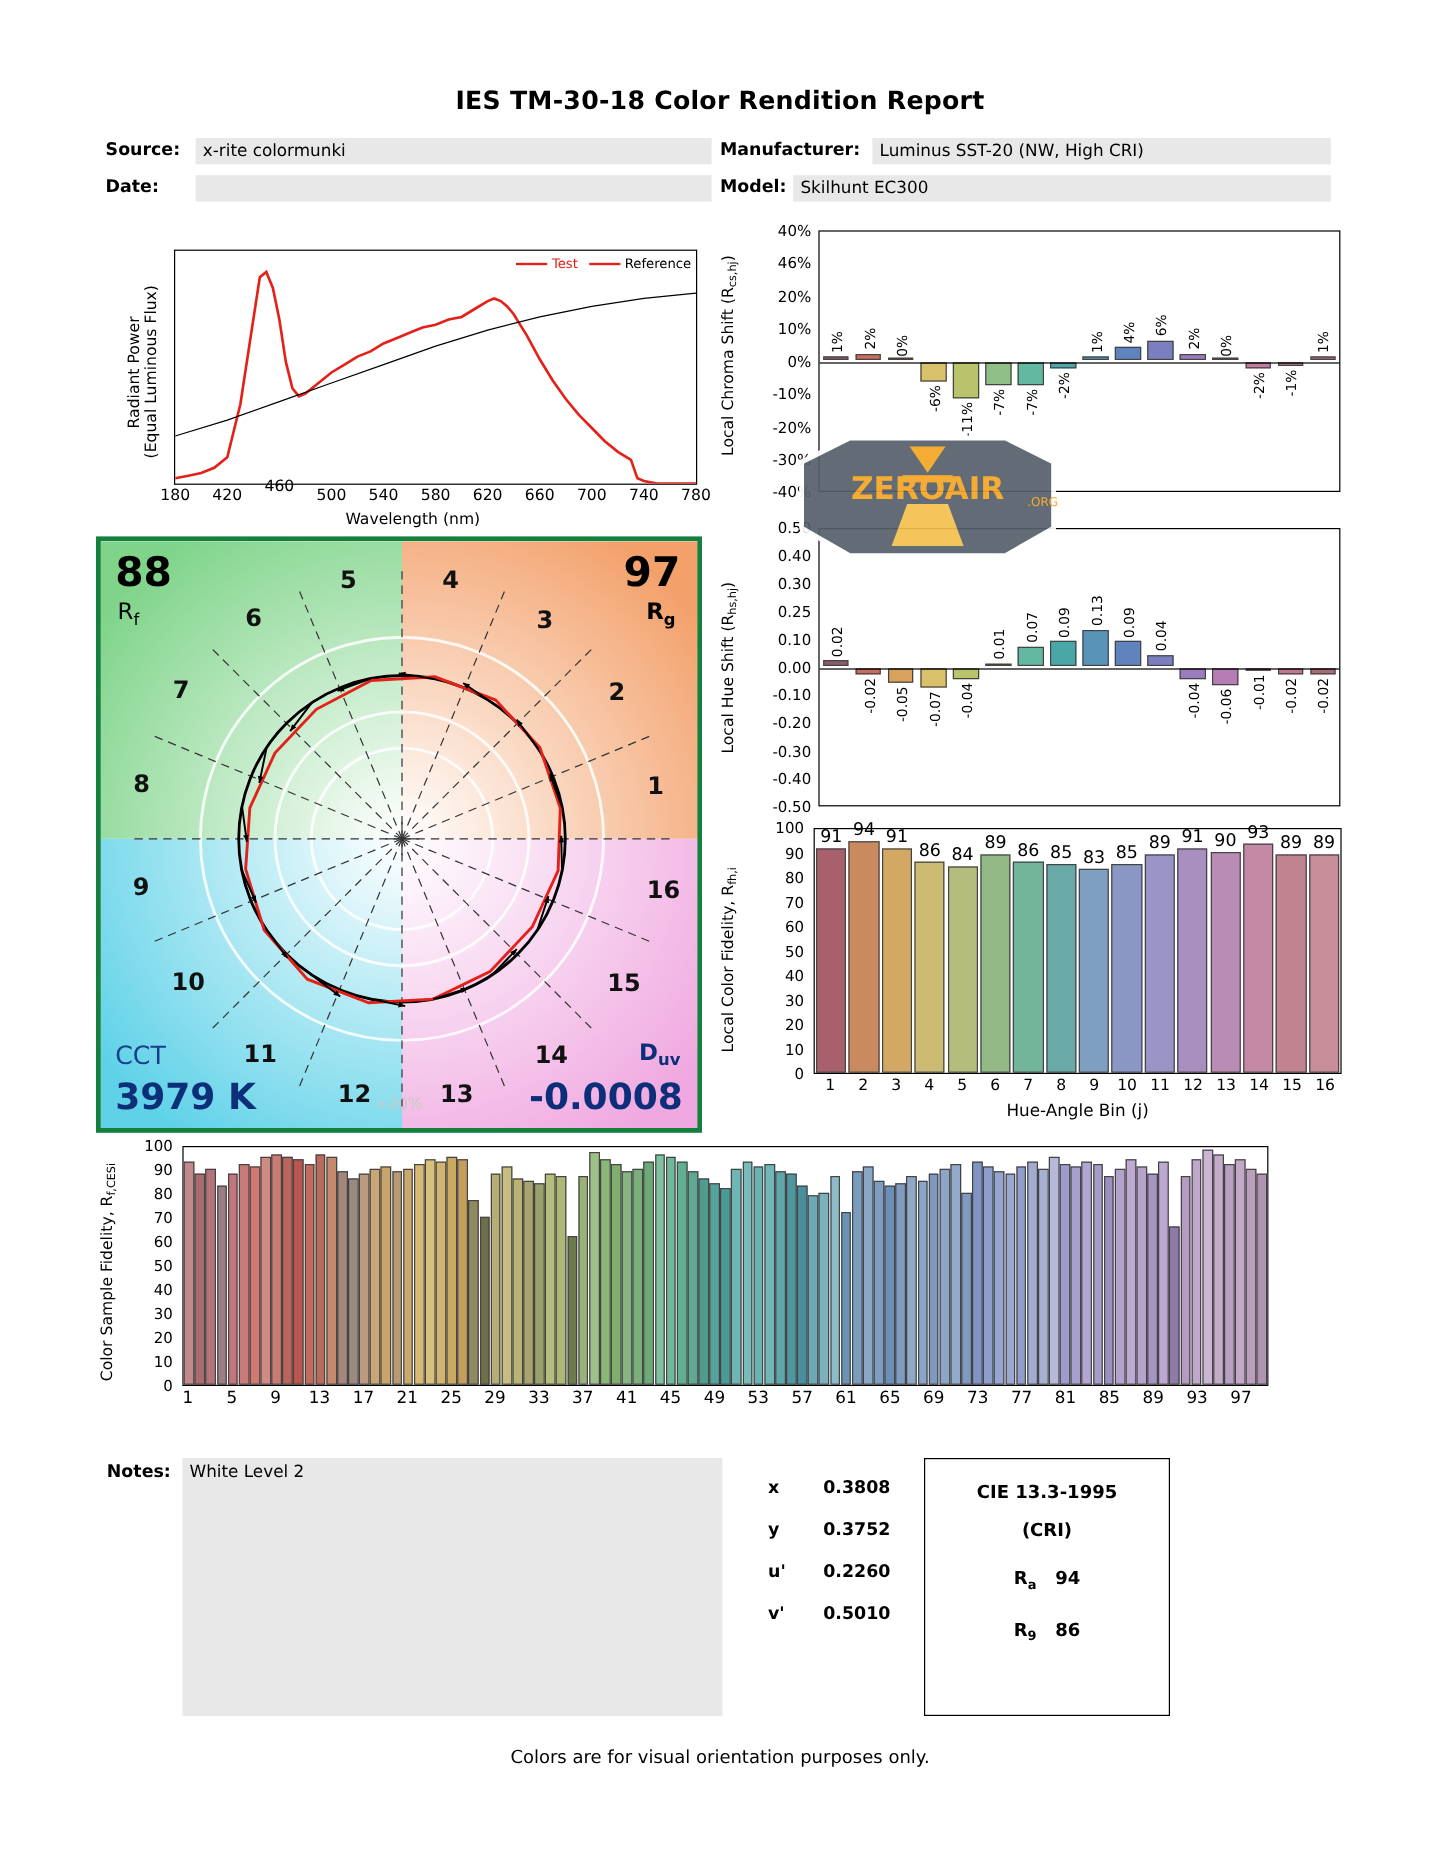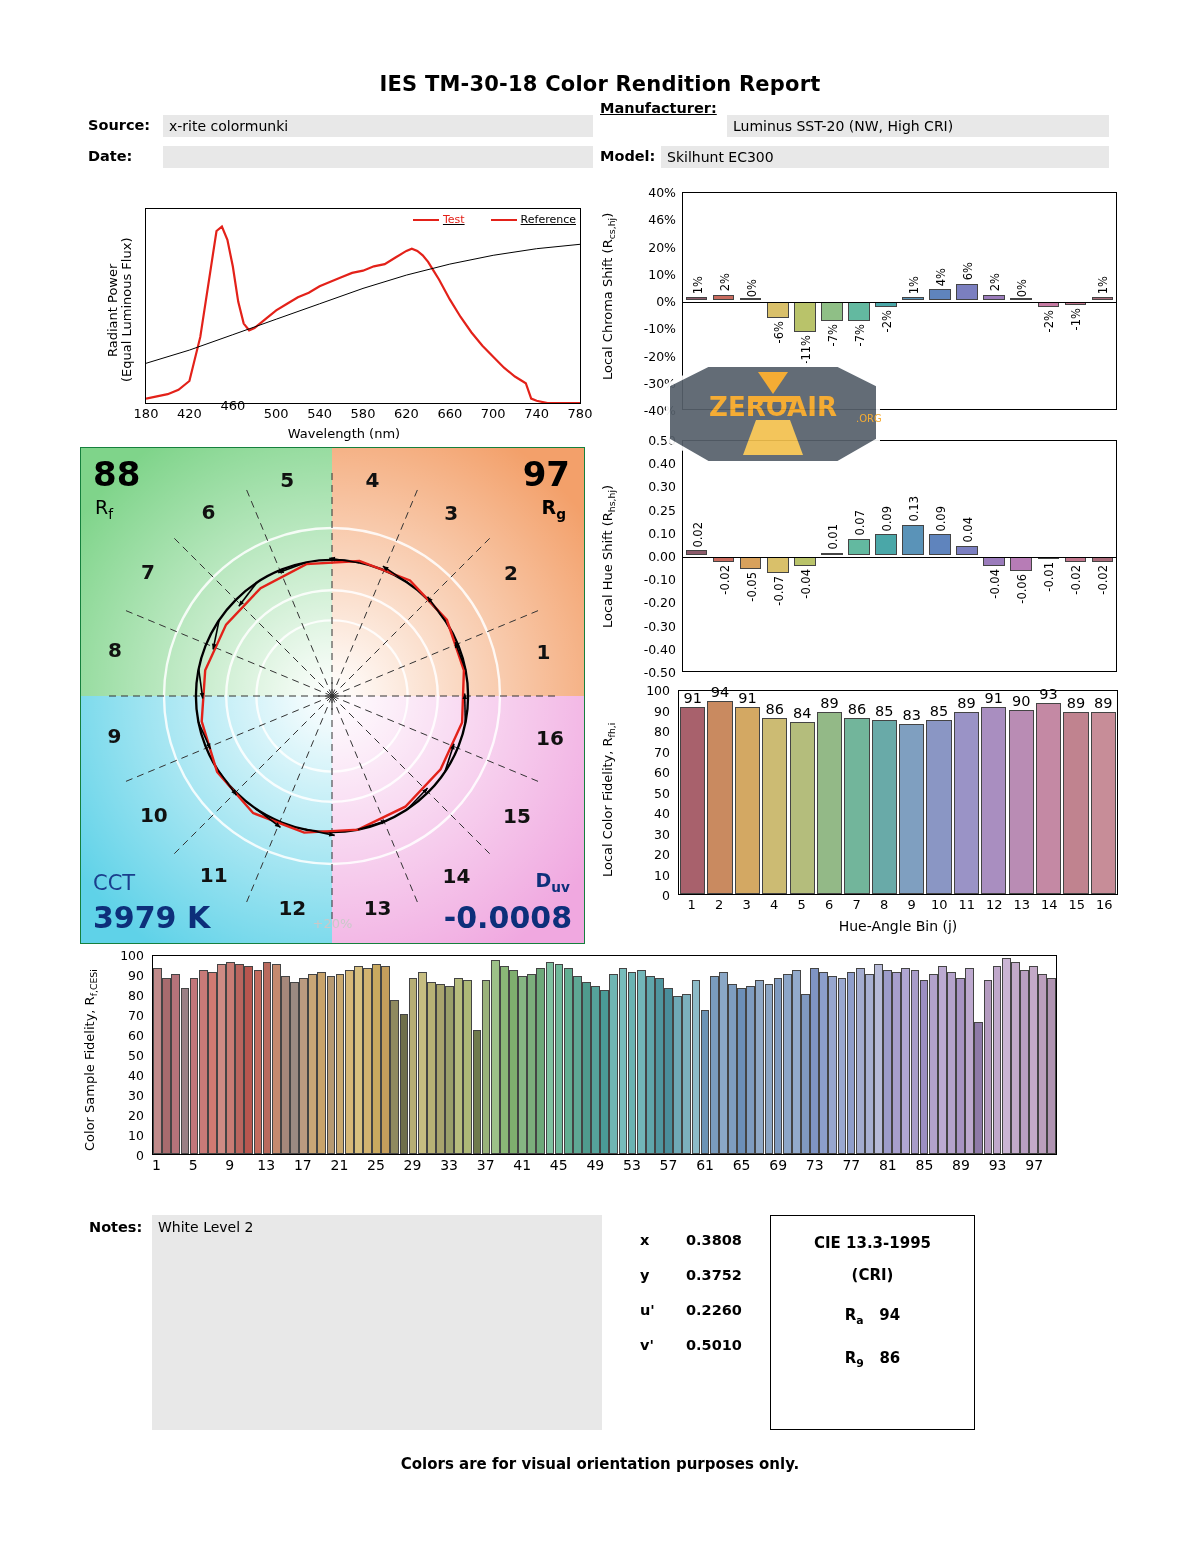--- a/index.html
+++ b/index.html
@@ -27,41 +27,41 @@
     height:22px;
     display:flex;
     align-items:center;
     padding-left:6px;
     font-size:14px;
   }
   #src-label { left:88px; top:117px; }
   #src-box   { position:absolute; left:163px; top:115px; width:430px; }
   #date-label{ left:88px; top:148px; }
   #date-box  { position:absolute; left:163px; top:146px; width:430px; }
-  #man-label { left:600px; top:100px;text-decoration:underline; }
+  #man-label { left:600px; top:117px; }
   #man-box   { position:absolute; left:727px; top:115px; width:382px; }
   #mod-label { left:600px; top:148px; }
   #mod-box   { position:absolute; left:661px; top:146px; width:448px; }
 
   
   .panel { position:absolute; }
   .axis-title {
     font-size:13px;
     writing-mode:vertical-rl;
     transform:rotate(180deg);
     text-align:center;
     white-space:nowrap;
   }
   .plotbox { border:1px solid #000; position:relative; background:#fff; }
 
   
   #spd { left:106px; top:200px; width:480px; height:245px; }
   #spd .axis-title { position:absolute; left:0px; top:30px; height:160px; line-height:14px; }
   #spd .plotbox { position:absolute; left:39px; top:8px; width:436px; height:196px; }
-  .spd-legend { position:absolute; right:4px; top:4px; font-size:11px; display:flex; gap:26px;text-decoration:underline; }
+  .spd-legend { position:absolute; right:4px; top:4px; font-size:11px; display:flex; gap:9px; }
   .leg-item { display:flex; align-items:center; gap:4px; }
   .leg-swatch { width:26px; height:2px; display:inline-block; }
   .xtick { position:absolute; font-size:13px; transform:translateX(-50%); }
   .xlabel { position:absolute; font-size:13px; width:100%; text-align:center; }
 
   
   #chroma { left:600px; top:192px; width:520px; height:225px; }
   #chroma .axis-title { position:absolute; left:0px; top:2px; height:205px; }
   #chroma .plotbox { position:absolute; left:82px; top:0px; width:435px; height:218px; }
   #hue { left:600px; top:440px; width:520px; height:240px; }
@@ -72,21 +72,21 @@
   .barcell { flex:1 1 0; position:relative; }
   .bar { position:absolute; left:10%; width:80%; border:0.8px solid #444; }
   .barlabel {
     position:absolute; font-size:11.5px; white-space:nowrap;
     writing-mode:vertical-rl; transform:rotate(180deg);
     left:50%; margin-left:-6px;
   }
   .zeroline { position:absolute; left:0; right:0; height:1px; background:#000; }
 
   
-  #vector { left:80px; top:447px; width:505px; height:497px; border:1px solid #15803d; overflow:hidden; }
+  #vector { left:80px; top:447px; width:505px; height:497px; border:4px solid #15803d; overflow:hidden; }
   #vector .num { position:absolute; font-size:20px; font-weight:bold; color:#111; }
   .rf-val { position:absolute; left:12px; top:6px; font-size:34px; font-weight:bold; }
   .rf-sub { position:absolute; left:14px; top:48px; font-size:19px; font-weight:normal; }
   .rg-val { position:absolute; right:14px; top:6px; font-size:34px; font-weight:bold; }
   .rg-sub { position:absolute; right:18px; top:48px; font-size:19px; font-weight:bold; }
   .cct-lab { position:absolute; left:12px; bottom:48px; font-size:21px; color:#1a3e8c; }
   .cct-val { position:absolute; left:12px; bottom:8px; font-size:30px; font-weight:bold; color:#0d2f7a; }
   .duv-lab { position:absolute; right:14px; bottom:48px; font-size:19px; font-weight:bold; color:#0d2f7a; }
   .duv-val { position:absolute; right:12px; bottom:8px; font-size:30px; font-weight:bold; color:#0d2f7a; }
   .pct20 { position:absolute; left:50%; bottom:12px; transform:translateX(-50%); font-size:13px; color:#c9c9c9; }
@@ -117,21 +117,21 @@
   #coords { position:absolute; left:640px; top:1232px; width:120px; font-size:14.5px; font-weight:bold; }
   #coords .row { display:flex; margin-bottom:19px; }
   #coords .k { width:46px; }
   #cri {
     position:absolute; left:770px; top:1215px; width:205px; height:215px;
     border:1px solid #000; text-align:center; font-size:15px; font-weight:bold;
     padding-top:18px;
   }
   #cri .sub { margin-top:14px; }
   #cri .rrow { margin-top:22px; font-size:15px; }
-  .footer { position:absolute; left:0; top:1455px; width:100%; text-align:center; font-weight:bold; font-size:15px; }
+  .footer { position:absolute; left:0; top:1455px; width:100%; text-align:center; font-weight:normal; font-size:15px; }
 
   sub { font-size:0.72em; }
   .watermark { position:absolute; left:648px; top:360px; width:250px; height:110px; opacity:0.92; }
 </style>
 </head>
 <body>
 
 <div class="title">IES TM-30-18 Color Rendition Report</div>
 
 <div class="hdr hdr-label" id="src-label">Source:</div>

